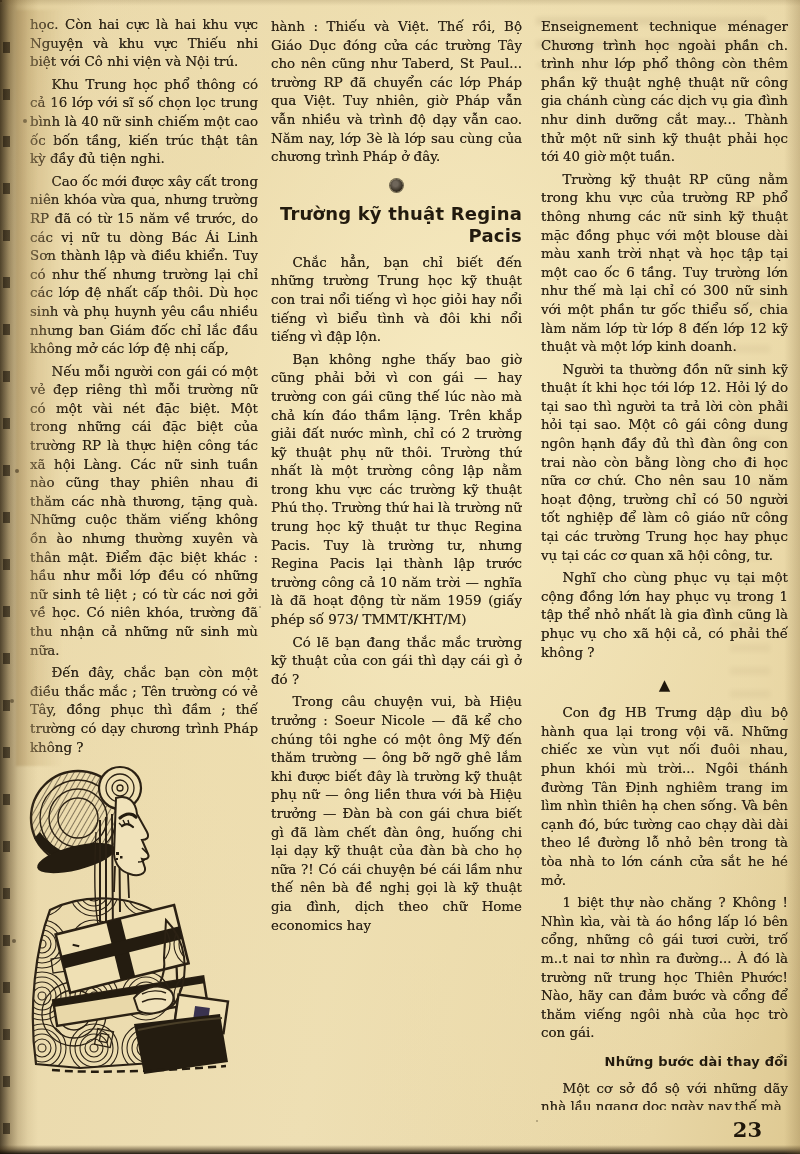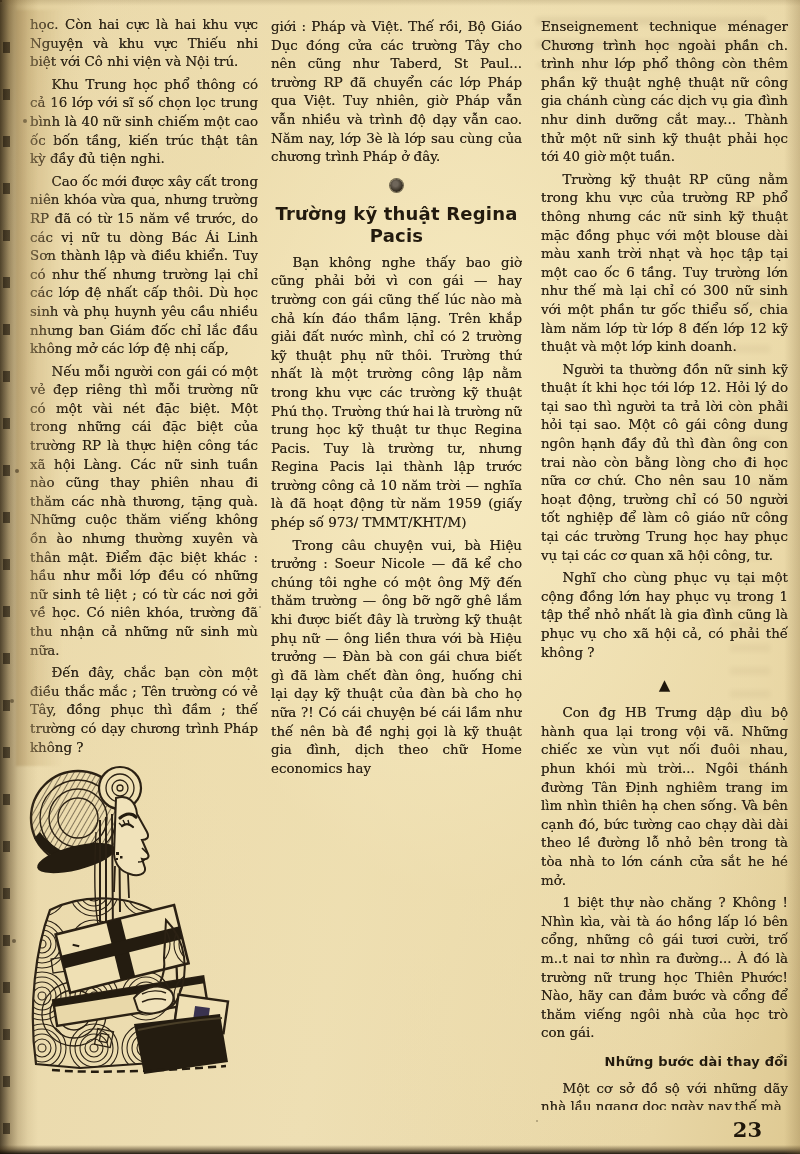--- a/index.html
+++ b/index.html
@@ -33,21 +33,21 @@
       24px 120px 0 1px rgba(40,28,12,.45),536px 1120px 0 0 rgba(40,28,12,.35);}
   
   .col{position:absolute;text-align:justify;font-size:13.4px;line-height:18.6px;
     color:#2d2417;text-shadow:0 0 .5px rgba(45,36,23,.75);}
   .col-1{left:30px;top:16px;width:228px;height:744px;overflow:hidden;}
   .col-2{left:271px;top:18px;width:251px;height:1078px;overflow:hidden;}
   .col-3{left:541px;top:18px;width:247px;height:1092px;overflow:hidden;}
   .para{margin:0 0 4px 0;}
   .para.indent{text-indent:1.6em;}
   .col-heading{font-family:"DejaVu Sans",sans-serif;font-weight:bold;font-size:18px;
-    line-height:22px;margin:8px 0 7px;text-align:center;color:#221a0e;letter-spacing:.2px;text-shadow:none;}
+    line-height:22px;margin:8px 0 7px;text-align:right;color:#221a0e;letter-spacing:.2px;text-shadow:none;}
   .col-heading.left{text-align:right;font-size:13px;}
   .divider{text-align:center;margin:12px 0 6px;line-height:14px;text-shadow:none;}
   .divider.tri{font-size:15px;color:#1e160b;margin:16px 0 12px;}
   .dot-glyph{display:inline-block;width:13px;height:13px;border-radius:50%;
     background:radial-gradient(circle at 42% 38%, #6f665a 0 22%, #2c2519 72%);
     box-shadow:0 0 0 1px rgba(30,24,12,.6);}
   .page-number{position:absolute;right:38px;bottom:12px;font-weight:bold;font-size:21px;color:#1f170a;margin-left:24px;}
   
   .margin-fade{position:absolute;left:16px;top:10px;width:46px;height:756px;pointer-events:none;
     background:linear-gradient(to right,rgba(196,170,116,.6),rgba(201,176,122,.3) 55%,rgba(0,0,0,0));
@@ -63,24 +63,26 @@
   <div class="ghost g2"></div>
 
   <div class="col col-1">
       <p class="para">học. Còn hai cực là hai khu vực Nguyện và khu vực Thiếu nhi biệt với Cô nhi viện và Nội trú.</p>
       <p class="para indent">Khu Trung học phổ thông có cả 16 lớp với sĩ số chọn lọc trung bình là 40 nữ sinh chiếm một cao ốc bốn tầng, kiến trúc thật tân kỳ đầy đủ tiện nghi.</p>
       <p class="para indent">Cao ốc mới được xây cất trong niên khóa vừa qua, nhưng trường RP đã có từ 15 năm về trước, do các vị nữ tu dòng Bác Ái Linh Sơn thành lập và điều khiển. Tuy có như thế nhưng trường lại chỉ các lớp đệ nhất cấp thôi. Dù học sinh và phụ huynh yêu cầu nhiều nhưng ban Giám đốc chỉ lắc đầu không mở các lớp đệ nhị cấp,</p>
       <p class="para indent">Nếu mỗi người con gái có một vẻ đẹp riêng thì mỗi trường nữ có một vài nét đặc biệt. Một trong những cái đặc biệt của trường RP là thực hiện công tác xã hội Làng. Các nữ sinh tuần nào cũng thay phiên nhau đi thăm các nhà thương, tặng quà. Những cuộc thăm viếng không ồn ào nhưng thường xuyên và thân mật. Điểm đặc biệt khác : hầu như mỗi lớp đều có những nữ sinh tê liệt ; có từ các nơi gởi về học. Có niên khóa, trường đã thu nhận cả những nữ sinh mù nữa.</p>
       <p class="para indent">Đến đây, chắc bạn còn một điều thắc mắc ; Tên trường có vẻ Tây, đồng phục thì đầm ; thế trường có dạy chương trình Pháp không ?</p>
     </div>
   <div class="col col-2">
-      <p class="para">giới : Pháp và Việt. Thế rồi, Bộ Giáo Dục đóng cửa các trường Tây cho nên cũng như Taberd, St Paul... trường RP đã chuyển các lớp Pháp qua Việt. Tuy nhiên, giờ Pháp vẫn vẫn nhiều và trình độ dạy vẫn cao. Năm nay, lớp 3è là lớp sau cùng của chương trình Pháp ở đây.</p>
+      <p class="para">hành : Thiếu và Việt. Thế rồi, Bộ Giáo Dục đóng cửa các trường Tây cho nên cũng như Taberd, St Paul... trường RP đã chuyển các lớp Pháp qua Việt. Tuy nhiên, giờ Pháp vẫn vẫn nhiều và trình độ dạy vẫn cao. Năm nay, lớp 3è là lớp sau cùng của chương trình Pháp ở đây.</p>
       <div class="divider dot"><span class="dot-glyph"></span></div>
       <h3 class="col-heading">Trường kỹ thuật Regina Pacis</h3>
+      <p class="para indent">Chắc hẳn, bạn chỉ biết đến những trường Trung học kỹ thuật con trai nổi tiếng vì học giỏi hay nổi tiếng vì biểu tình và đôi khi nổi tiếng vì đập lộn.</p>
       <p class="para indent">Bạn không nghe thấy bao giờ cũng phải bởi vì con gái — hay trường con gái cũng thế lúc nào mà chả kín đáo thầm lặng. Trên khắp giải đất nước mình, chỉ có 2 trường kỹ thuật phụ nữ thôi. Trường thứ nhất là một trường công lập nằm trong khu vực các trường kỹ thuật Phú thọ. Trường thứ hai là trường nữ trung học kỹ thuật tư thục Regina Pacis. Tuy là trường tư, nhưng Regina Pacis lại thành lập trước trường công cả 10 năm trời — nghĩa là đã hoạt động từ năm 1959 (giấy phép số 973/ TMMT/KHT/M)</p>
+      <p class="para indent">Có lẽ bạn đang thắc mắc trường kỹ thuật của con gái thì dạy cái gì ở đó ?</p>
       <p class="para indent">Trong câu chuyện vui, bà Hiệu trưởng : Soeur Nicole — đã kể cho chúng tôi nghe có một ông Mỹ đến thăm trường — ông bỡ ngỡ ghê lắm khi được biết đây là trường kỹ thuật phụ nữ — ông liền thưa với bà Hiệu trưởng — Đàn bà con gái chưa biết gì đã làm chết đàn ông, huống chi lại dạy kỹ thuật của đàn bà cho họ nữa ?! Có cái chuyện bé cái lầm như thế nên bà đề nghị gọi là kỹ thuật gia đình, dịch theo chữ Home economics hay</p>
     </div>
   <div class="col col-3">
       <p class="para">Enseignement technique ménager Chương trình học ngoài phần ch. trình như lớp phổ thông còn thêm phần kỹ thuật nghệ thuật nữ công gia chánh cùng các dịch vụ gia đình như dinh dưỡng cắt may... Thành thử một nữ sinh kỹ thuật phải học tới 40 giờ một tuần.</p>
       <p class="para indent">Trường kỹ thuật RP cũng nằm trong khu vực của trường RP phổ thông nhưng các nữ sinh kỹ thuật mặc đồng phục với một blouse dài màu xanh trời nhạt và học tập tại một cao ốc 6 tầng. Tuy trường lớn như thế mà lại chỉ có 300 nữ sinh với một phần tư gốc thiểu số, chia làm năm lớp từ lớp 8 đến lớp 12 kỹ thuật và một lớp kinh doanh.</p>
       <p class="para indent">Người ta thường đồn nữ sinh kỹ thuật ít khi học tới lớp 12. Hỏi lý do tại sao thì người ta trả lời còn phải hỏi tại sao. Một cô gái công dung ngôn hạnh đầy đủ thì đàn ông con trai nào còn bằng lòng cho đi học nữa cơ chứ. Cho nên sau 10 năm hoạt động, trường chỉ có 50 người tốt nghiệp để làm cô giáo nữ công tại các trường Trung học hay phục vụ tại các cơ quan xã hội công, tư.</p>
       <p class="para indent">Nghĩ cho cùng phục vụ tại một cộng đồng lớn hay phục vụ trong 1 tập thể nhỏ nhất là gia đình cũng là phục vụ cho xã hội cả, có phải thế không ?</p>
       <div class="divider tri">▲</div>
       <p class="para indent">Con đg HB Trưng dập dìu bộ hành qua lại trong vội vã. Những chiếc xe vùn vụt nối đuôi nhau, phun khói mù trời... Ngôi thánh đường Tân Định nghiêm trang im lìm nhìn thiên hạ chen sống. Và bên cạnh đó, bức tường cao chạy dài dài theo lề đường lỗ nhỏ bên trong tà tòa nhà to lớn cánh cửa sắt he hé mở.</p>
       <p class="para indent">1 biệt thự nào chăng ? Không ! Nhìn kìa, vài tà áo hồng lấp ló bên cổng, những cô gái tươi cười, trố m..t nai tơ nhìn ra đường... À đó là trường nữ trung học Thiên Phước! Nào, hãy can đảm bước và cổng để thăm viếng ngôi nhà của học trò con gái.</p>

